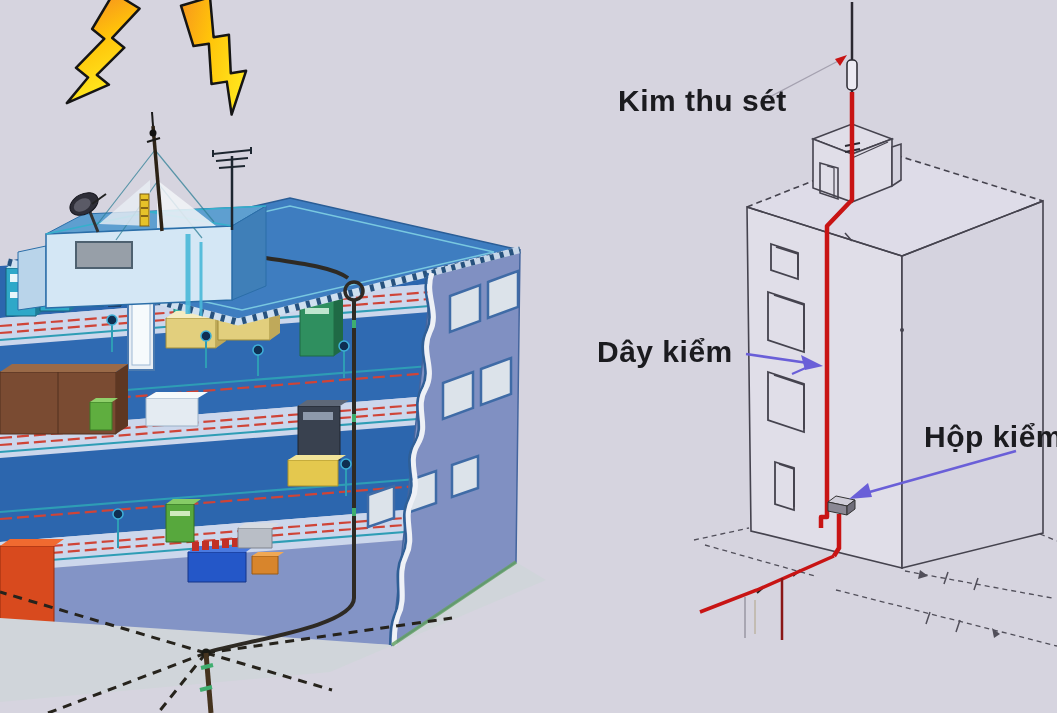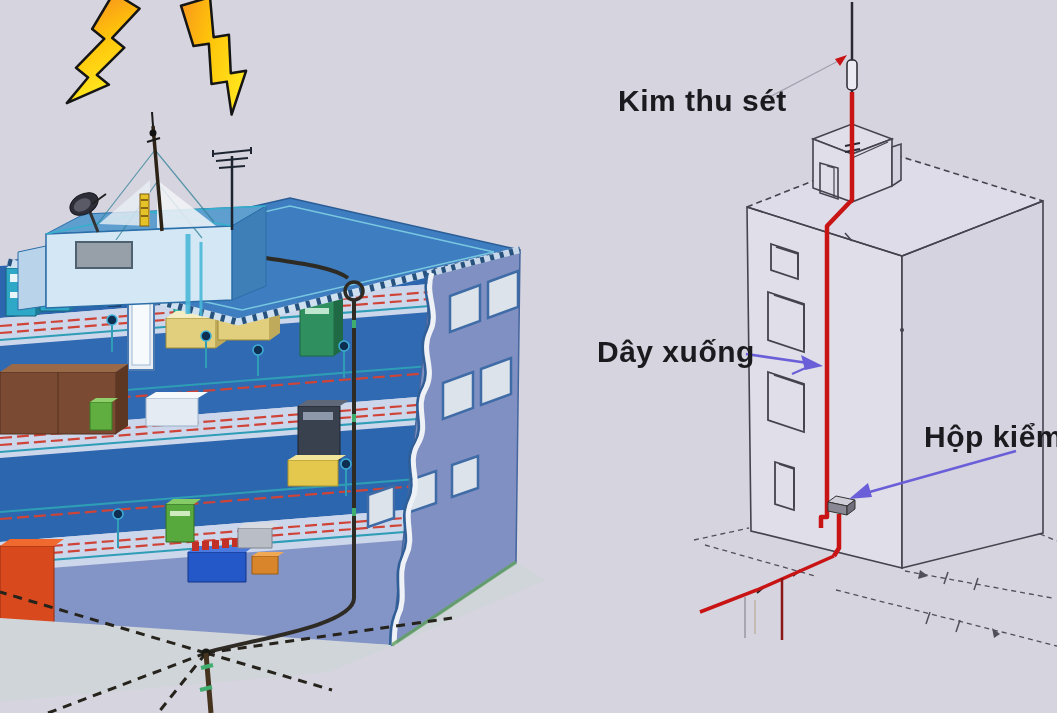--- a/index.html
+++ b/index.html
@@ -369,16 +369,16 @@
       <polygon class="purpfill" points="823,366 801,355 805,370"></polygon>
     </g>
     <g>
       <path class="purp" d="M1016,451 L866,493" stroke-width="2.6"></path>
       <polygon class="purpfill" points="849,499 868,483 872,497"></polygon>
     </g>
   </g>
 </svg>
 
 <div class="lbl lbl-kim">Kim thu sét</div>
-<div class="lbl lbl-day">Dây xuống</div>
+<div class="lbl lbl-day">Dây kiểm</div>
 <div class="lbl lbl-hop">Hộp kiểm</div>
 
 </div>
 
 </body></html>

